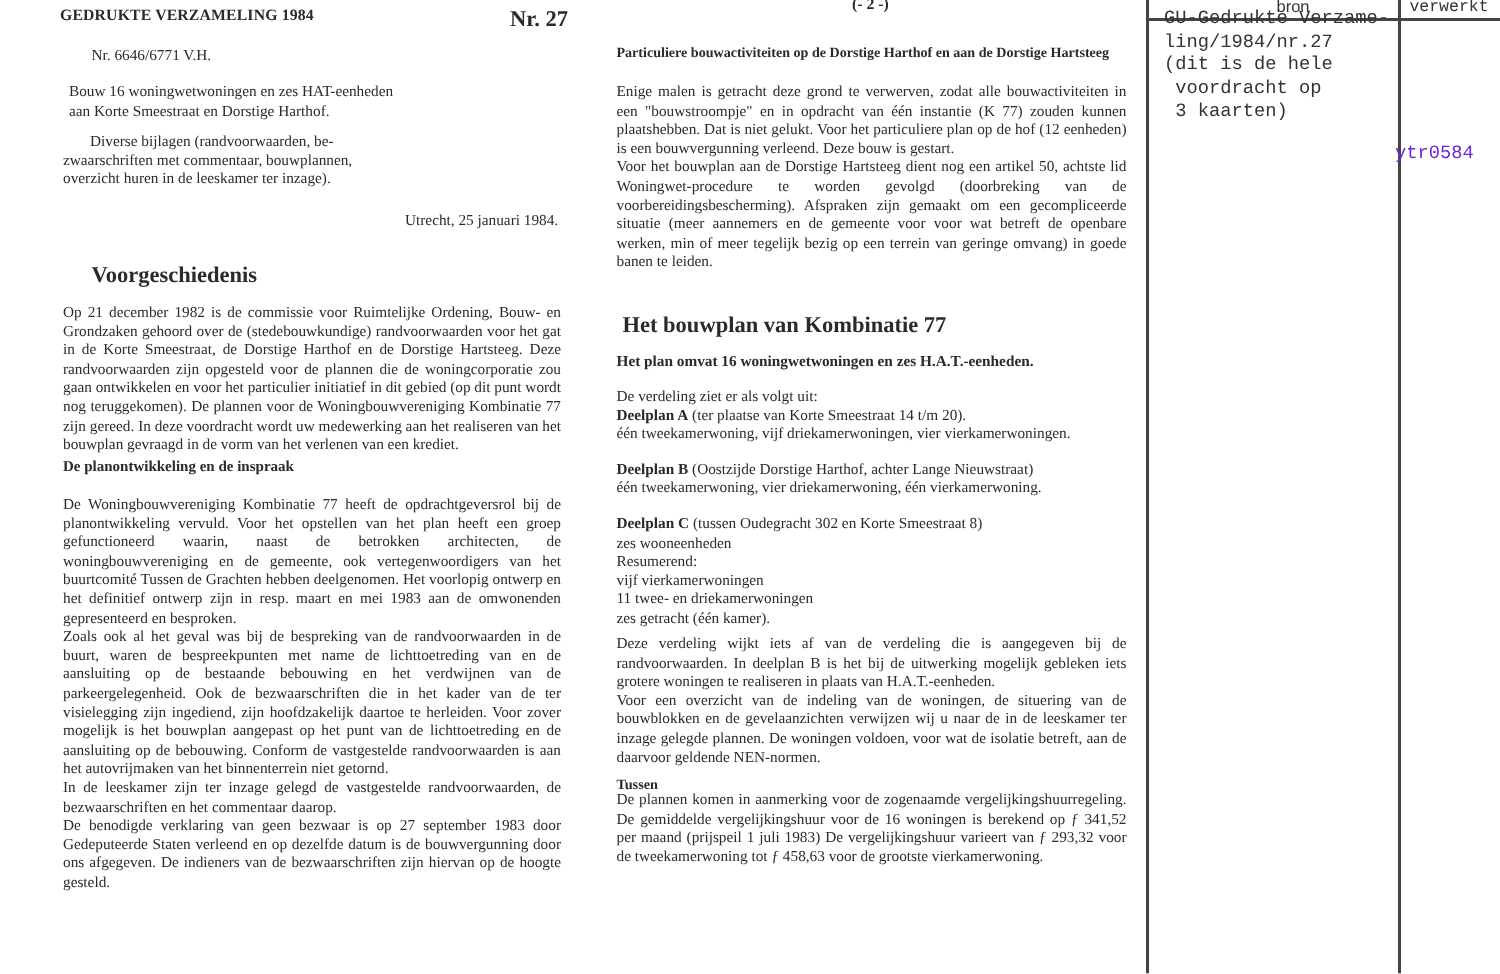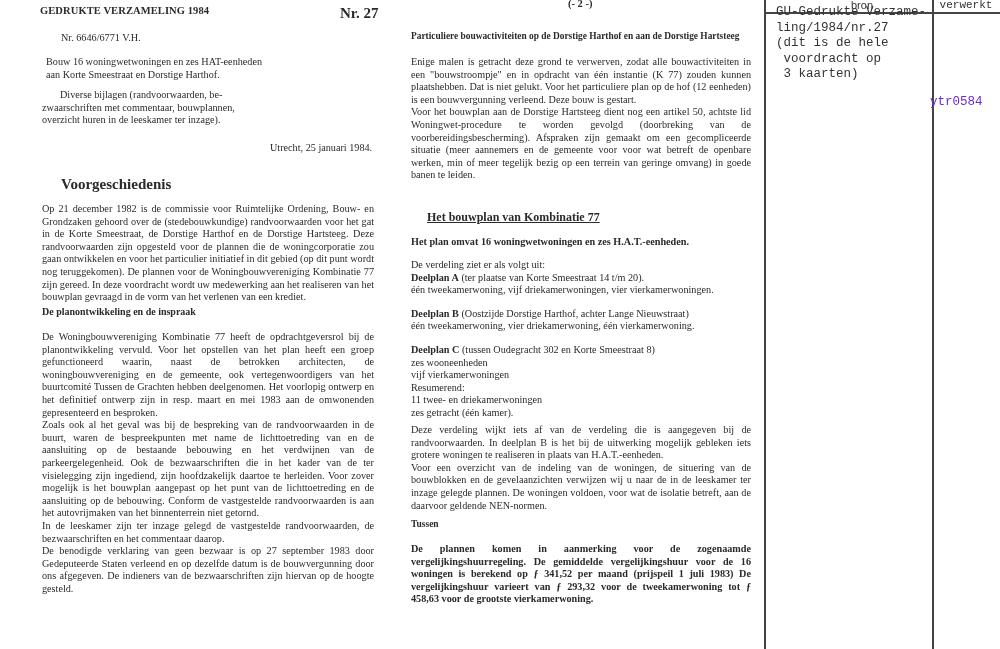--- a/index.html
+++ b/index.html
@@ -56,45 +56,45 @@
 </div>
 
 <div class="pagenum">(- 2 -)</div>
 <div class="page mid">
   <div class="block bold" style="left:0; top:30px; font-size:9.4px; white-space:nowrap;">Particuliere bouwactiviteiten op de Dorstige Harthof en aan de Dorstige Hartsteeg</div>
   <div class="block" style="left:0; top:56px; width:340px;">
     <p>Enige malen is getracht deze grond te verwerven, zodat alle bouwactiviteiten in een "bouwstroompje" en in opdracht van één instantie (K 77) zouden kunnen plaatshebben. Dat is niet gelukt. Voor het particuliere plan op de hof (12 eenheden) is een bouwvergunning verleend. Deze bouw is gestart.</p>
     <p>Voor het bouwplan aan de Dorstige Hartsteeg dient nog een artikel 50, achtste lid Woningwet-procedure te worden gevolgd (doorbreking van de voorbereidingsbescherming). Afspraken zijn gemaakt om een gecompliceerde situatie (meer aannemers en de gemeente voor voor wat betreft de openbare werken, min of meer tegelijk bezig op een terrein van geringe omvang) in goede banen te leiden.</p>
   </div>
 
-  <div class="block bold" style="left:16px; top:211px; font-size:12px;text-decoration:underline;">Het bouwplan van Kombinatie 77</div>
+  <div class="block bold" style="left:4px; top:211px; font-size:15px;">Het bouwplan van Kombinatie 77</div>
   <div class="block" style="left:0; top:236px;font-weight:bold;">Het plan omvat 16 woningwetwoningen en zes H.A.T.-eenheden.</div>
   <div class="block" style="left:0; top:259px; width:340px;">
     <div>De verdeling ziet er als volgt uit:</div>
     <div><span class="bold">Deelplan A</span><span> (ter plaatse van Korte Smeestraat 14 t/m 20).</span></div>
     <div>één tweekamerwoning, vijf driekamerwoningen, vier vierkamerwoningen.</div>
     <div style="height:11px"></div>
     <div><span class="bold">Deelplan B</span><span> (Oostzijde Dorstige Harthof, achter Lange Nieuwstraat)</span></div>
     <div>één tweekamerwoning, vier driekamerwoning, één vierkamerwoning.</div>
     <div style="height:11px"></div>
     <div><span class="bold">Deelplan C</span><span> (tussen Oudegracht 302 en Korte Smeestraat 8)</span></div>
     <div>zes wooneenheden</div>
+    <div>Resumerend:</div>
     <div>vijf vierkamerwoningen</div>
-    <div>Resumerend:</div>
     <div>11 twee- en driekamerwoningen</div>
     <div>zes getracht (één kamer).</div>
   </div>
 
   <div class="block" style="left:0; top:424px; width:340px;">
     <p>Deze verdeling wijkt iets af van de verdeling die is aangegeven bij de randvoorwaarden. In deelplan B is het bij de uitwerking mogelijk gebleken iets grotere woningen te realiseren in plaats van H.A.T.-eenheden.</p>
     <p>Voor een overzicht van de indeling van de woningen, de situering van de bouwblokken en de gevelaanzichten verwijzen wij u naar de in de leeskamer ter inzage gelegde plannen. De woningen voldoen, voor wat de isolatie betreft, aan de daarvoor geldende NEN-normen.</p>
   </div>
 
   <div class="block bold" style="left:0; top:518px; font-size:9.5px;">Tussen</div>
-  <p class="block" style="left:0; top:543px; width:340px;font-weight:bold;">De plannen komen in aanmerking voor de zogenaamde vergelijkingshuurregeling. De gemiddelde vergelijkingshuur voor de 16 woningen is berekend op ƒ 341,52 per maand (prijspeil 1 juli 1983) De vergelijkingshuur varieert van ƒ 293,32 voor de tweekamerwoning tot ƒ 458,63 voor de grootste vierkamerwoning.</p>
+  <p class="block" style="left:0; top:528px; width:340px;">De plannen komen in aanmerking voor de zogenaamde vergelijkingshuurregeling. De gemiddelde vergelijkingshuur voor de 16 woningen is berekend op ƒ 341,52 per maand (prijspeil 1 juli 1983) De vergelijkingshuur varieert van ƒ 293,32 voor de tweekamerwoning tot ƒ 458,63 voor de grootste vierkamerwoning.</p>
 </div>
 
 <div class="card">
   <div class="vline1"></div>
   <div class="vline2"></div>
   <div class="hline"></div>
   <div class="h-bron">bron</div>
   <div class="h-verw">verwerkt</div>
   <div class="src">GU-Gedrukte Verzame-
 ling/1984/nr.27

